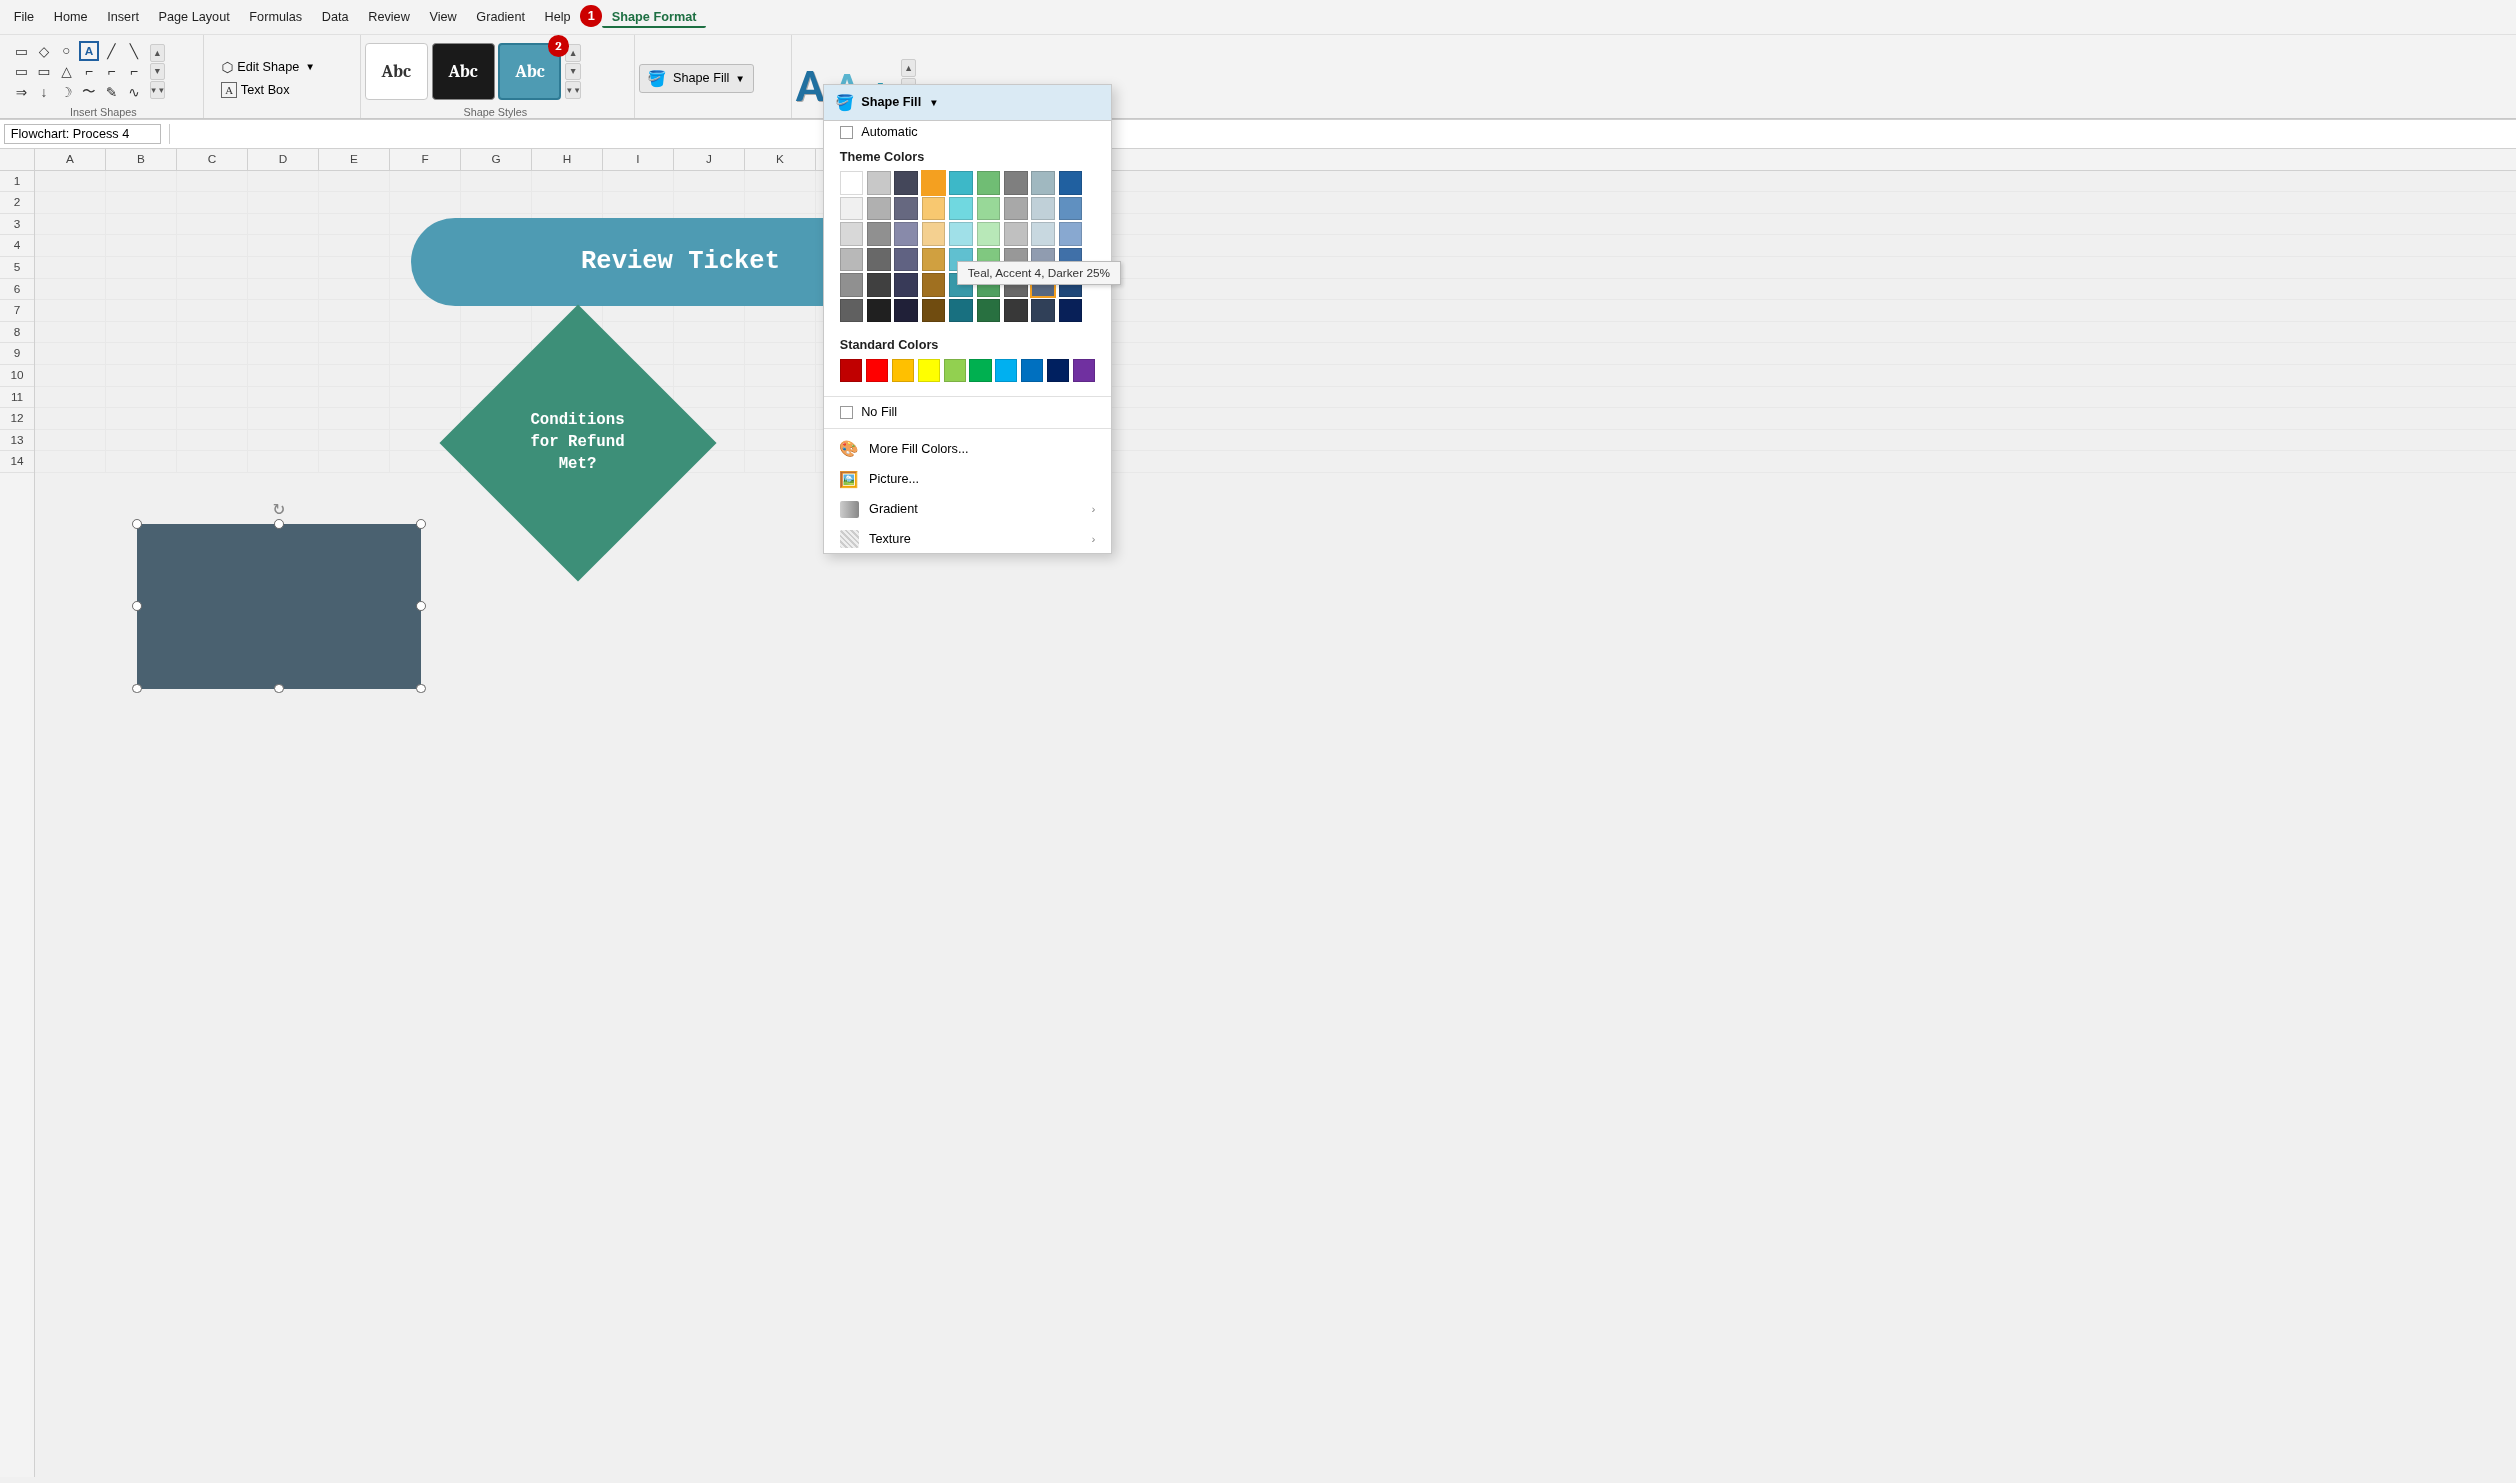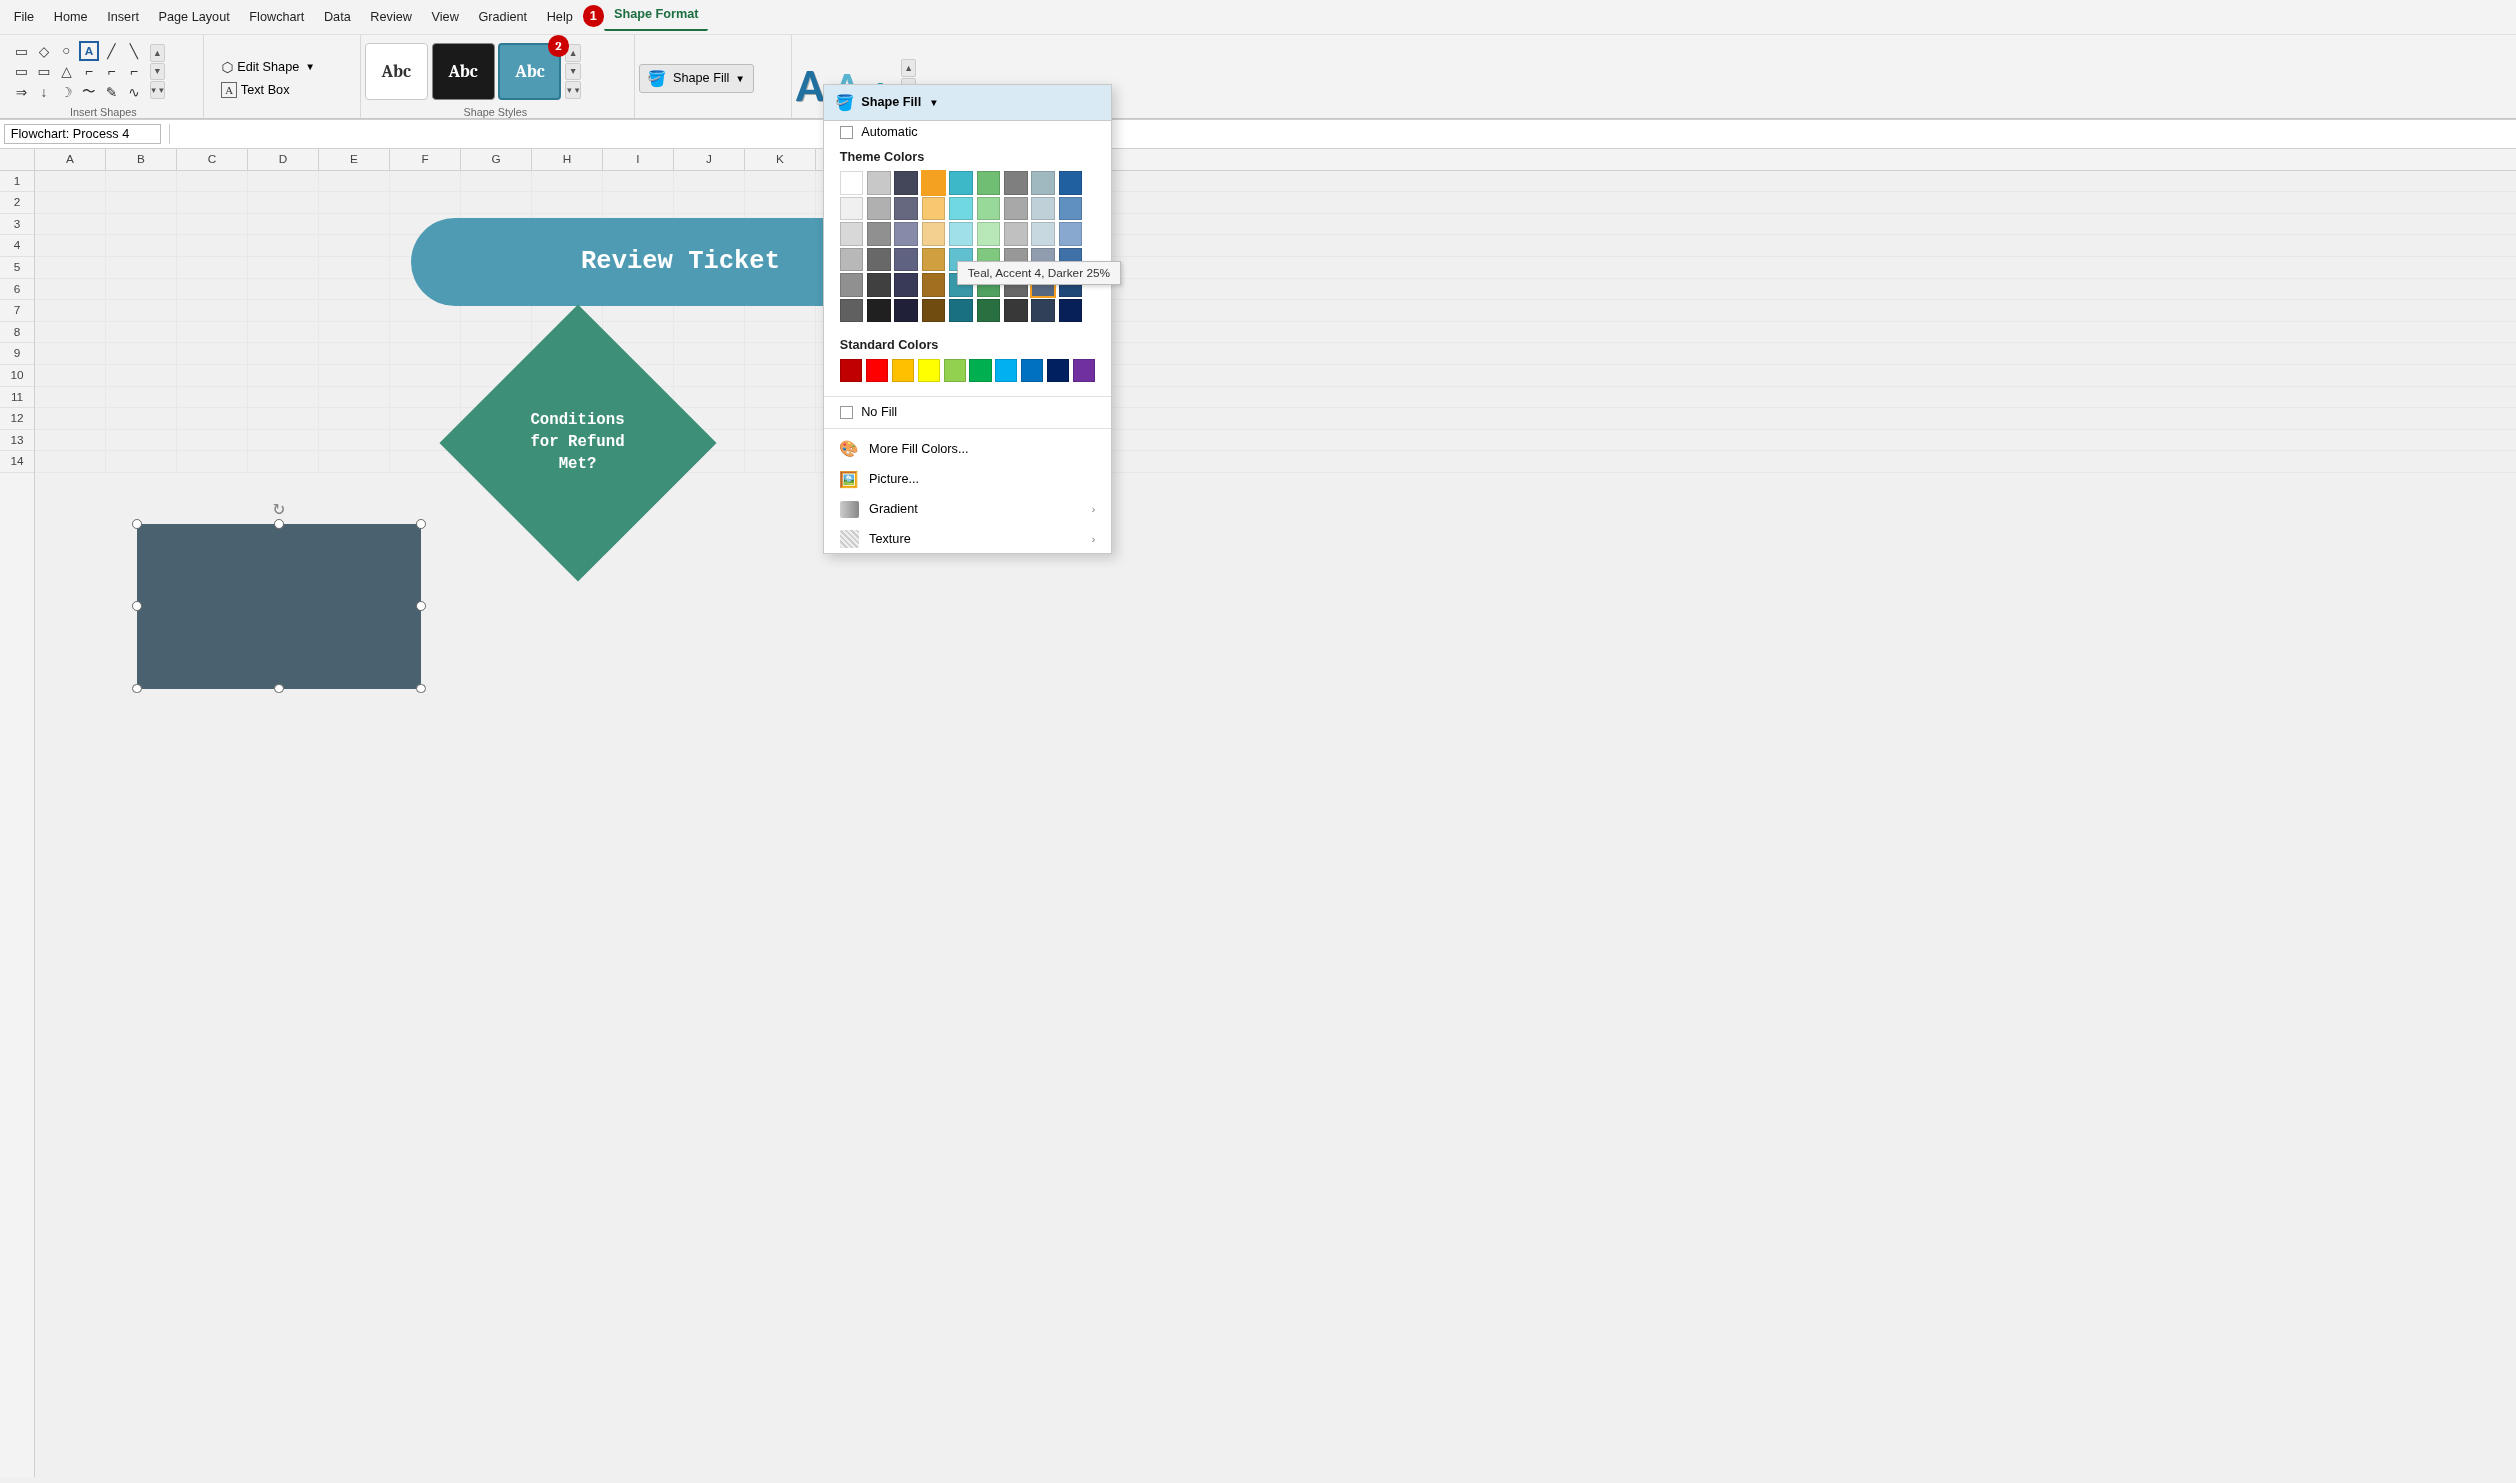--- a/index.html
+++ b/index.html
@@ -4,21 +4,21 @@
   <style>
     * { margin: 0; padding: 0; box-sizing: border-box; }
     body { font-family: 'Segoe UI', Arial, sans-serif; font-size: 12.7px; background: #f0f0f0; overflow: hidden; }
 
     
     .ribbon { background: #f3f3f3; border-bottom: 1px solid #d0d0d0; user-select: none; }
 
     
     .menu-bar { display: flex; align-items: center; background: #f3f3f3; height: 35px; padding: 0 3.9px; border-bottom: 1px solid #e0e0e0; }
     .menu-item { padding: 3.9px 9.8px; cursor: pointer; border-radius: 2px; font-size: 12.7px; color: #1f1f1f; }
-    .menu-item.shape-format { color: #1d6f42; font-weight: 700; border-bottom: 2px solid #1d6f42; padding-bottom: 8px; }
+    .menu-item.shape-format { color: #1d6f42; font-weight: 700; border-bottom: 2px solid #1d6f42; padding-bottom: 2px; }
     .badge-red { background: #c00; }
 
     
     .tab-strip { display: flex; align-items: stretch; background: #f3f3f3; height: 84px; border-bottom: 1px solid #c8c8c8; padding: 0 7.8px; }
     .tab-group { display: flex; flex-direction: column; align-items: flex-start; border-right: 1px solid #d8d8d8; padding: 3.9px 7.8px 0 3.9px; }
     .tab-group:last-child { border-right: none; }
     .tab-group-label { font-size: 10.8px; color: #666; text-align: center; width: 100%; margin-top: 2px; }
     .shapes-grid { display: flex; flex-direction: column; gap: 1px; }
     .shapes-row { display: flex; gap: 2.9px; align-items: center; }
     .shape-btn { width: 19.6px; height: 19.6px; display: flex; align-items: center; justify-content: center; cursor: pointer; color: #333; font-size: 13.7px; }
@@ -180,21 +180,21 @@
 </head>
 <body>
 
 <div class="ribbon">
 
   <div class="menu-bar">
     <span class="menu-item">File</span>
     <span class="menu-item">Home</span>
     <span class="menu-item">Insert</span>
     <span class="menu-item">Page Layout</span>
-    <span class="menu-item">Flowchart</span>
+    <span class="menu-item">Formulas</span>
     <span class="menu-item">Data</span>
     <span class="menu-item">Review</span>
     <span class="menu-item">View</span>
     <span class="menu-item">Gradient</span>
     <span class="menu-item">Help</span>
     <span class="num-badge badge-red" style="background:#c00;margin-right:0;">1</span>
     <span class="menu-item shape-format">Shape Format</span>
   </div>
 
   <div class="tab-strip">

